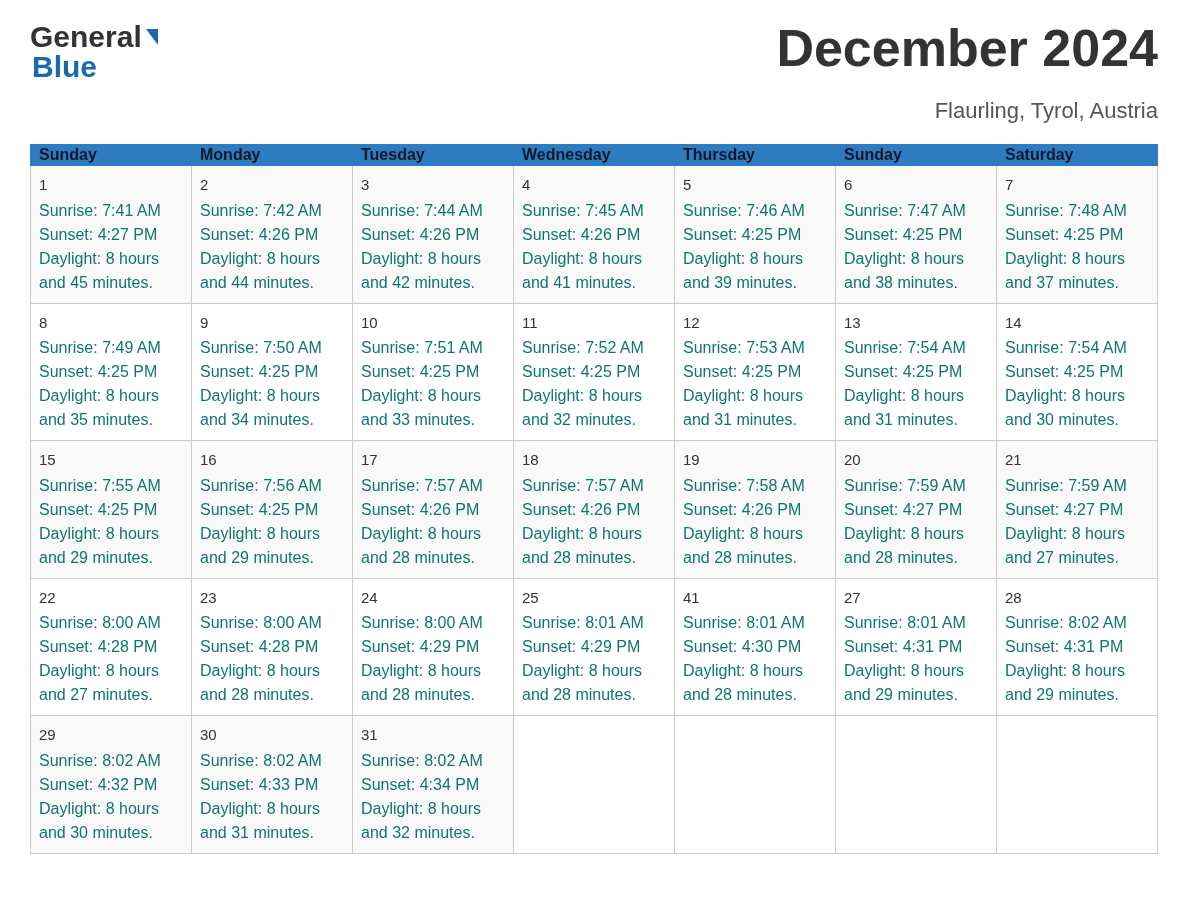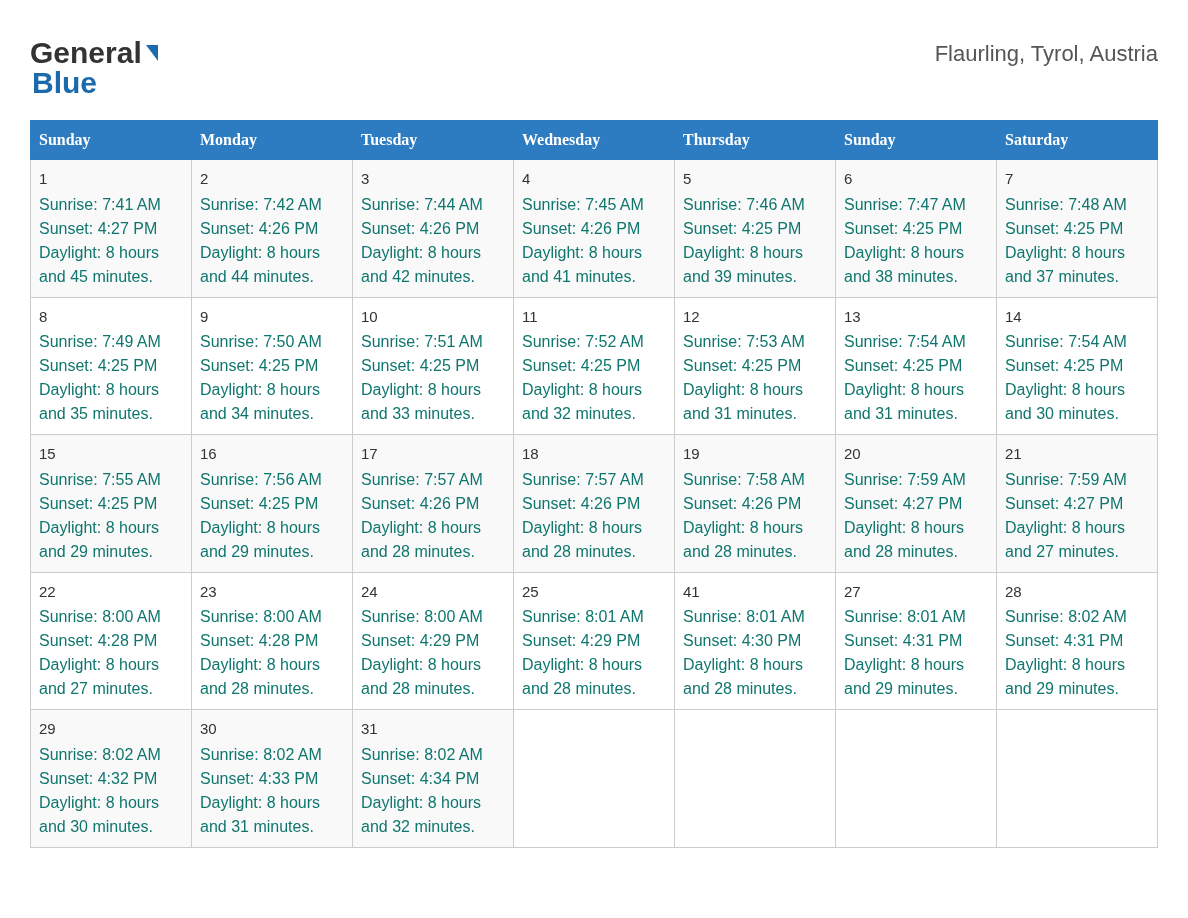--- a/index.html
+++ b/index.html
@@ -35,27 +35,26 @@
       color: #555;
       margin-top: 21px;
     }
     table {
       width: 100%;
       border-collapse: collapse;
       table-layout: fixed;
     }
     thead tr th {
       background-color: #2d7cc1;
-      color: #ffffff;
-      padding: 10px 8px;
+      color: #0f172a;
+      padding: 1px 8px;
       font-size: 16px;
       font-weight: bold;
       text-align: left;
       border: 1px solid #2d7cc1;
-      font-family: Liberation Serif, serif;
     }
     tbody tr td {
       vertical-align: top;
       padding: 8px;
       border: 1px solid #ccc;
       font-size: 13.5px;
       color: #333;
       line-height: 1.5;
       min-height: 100px;
     }
@@ -77,27 +76,28 @@
     }
     .empty-cell {
       background: #fff !important;
     }
   </style>
 </head>
 <body>
 
 <div class="header">
   <div class="logo">
-    <div style="display:flex; align-items:center;margin-top:16px;">
+    <div style="display:flex; align-items:center;">
       <span style="font-size:30px; font-weight:bold; color:#333; font-family:Arial;">General</span>
       <span style="display:inline-block; margin-left:4px; width:0; height:0; border-left:12px solid transparent; border-top:16px solid #1a6aad; vertical-align:middle;"></span>
     </div>
     <div style="font-size:30px; font-weight:bold; color:#1a6aad; margin-top:-4px; margin-left:2px;">Blue</div>
   </div>
   <div class="title-block">
+    <div class="main-title">December 2024</div>
     <div class="subtitle">Flaurling, Tyrol, Austria</div>
   </div>
 </div>
 
 <table>
   <thead>
     <tr>
       <th>Sunday</th>
       <th>Monday</th>
       <th>Tuesday</th>

